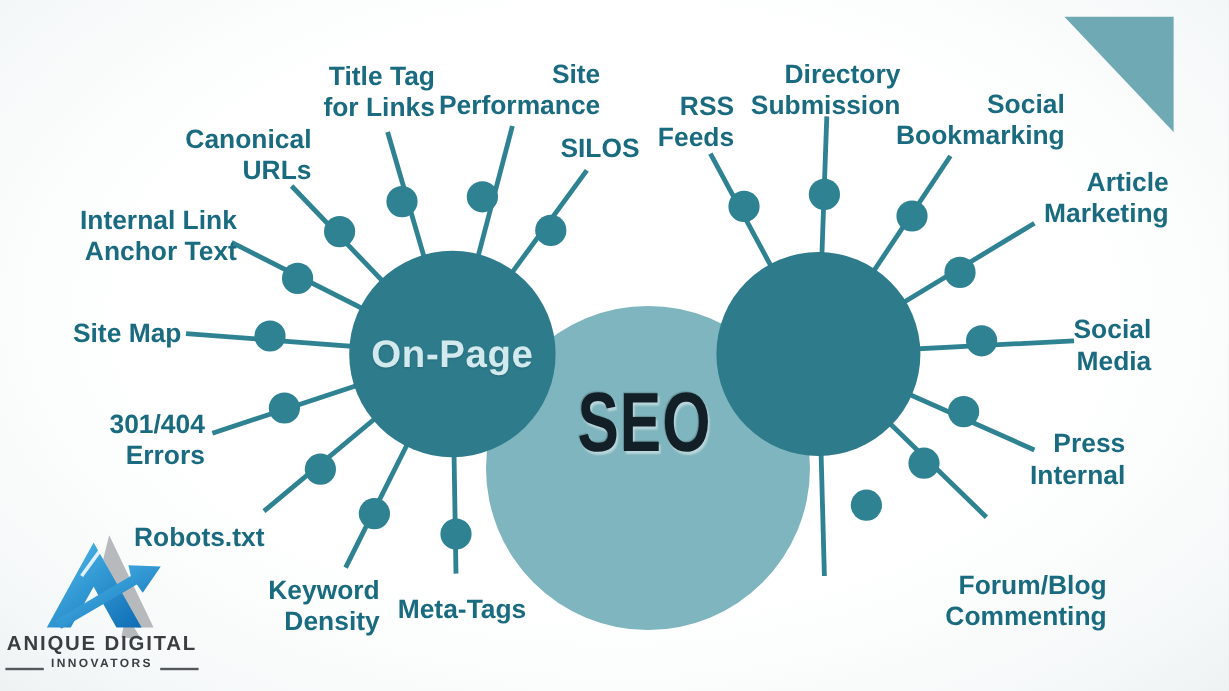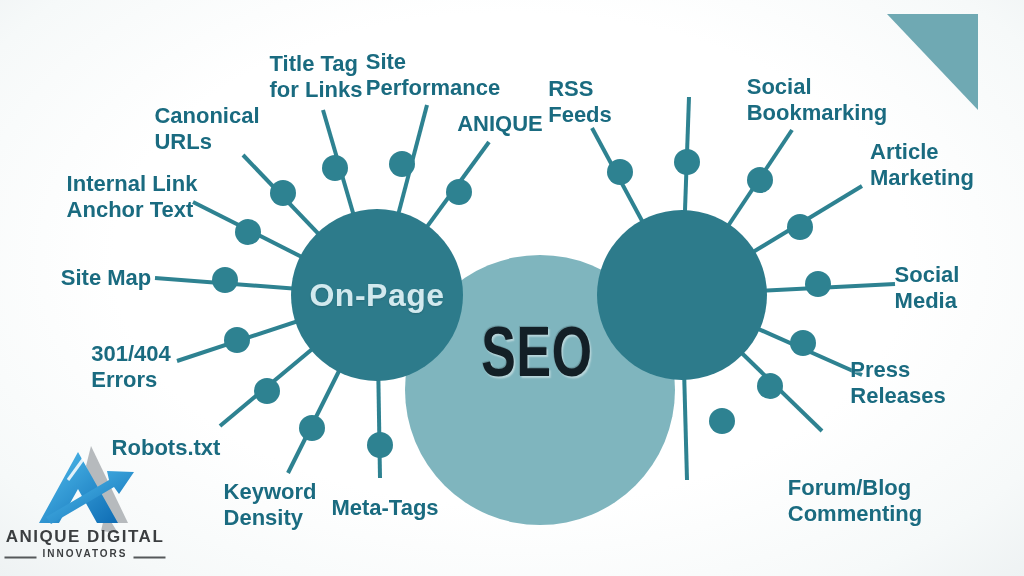--- a/index.html
+++ b/index.html
@@ -5,21 +5,21 @@
   html,body{margin:0;padding:0;}
   body{font-family:"Liberation Sans", sans-serif; background:#e9eced;}
   .stage{
     position:relative; width:1024px; height:576px; overflow:hidden;
     background:radial-gradient(ellipse at 50% 45%, #ffffff 55%, #f6f9f9 85%, #eef2f3 100%);
   }
   .stage svg{position:absolute; left:0; top:0;}
   .label{
     position:absolute; transform:translate(-50%,-50%);
     color:#1a6b80; font-weight:bold; font-size:22px; line-height:1.18;
-    text-align:left; white-space:pre-line; letter-spacing:0px;
+    text-align:right; white-space:pre-line; letter-spacing:0px;
     text-shadow:0 1px 0 rgba(255,255,255,0.6);
   }
   .hub-label{
     position:absolute; transform:translate(-50%,-50%);
     color:#d2e9ee; font-weight:600; font-size:32px; letter-spacing:0.5px;
     text-shadow:0 1px 2px rgba(0,0,0,0.15);
   }
   .seo-title{
     position:absolute; transform:translate(-50%,-50%) scaleX(0.74);
     color:#131f26; font-weight:800; font-size:70px; letter-spacing:1px;
@@ -122,41 +122,43 @@
   <div class="hub-label" style="left:377px; top:295px;">On-Page</div>
 
   <div class="seo-title" style="left:537px; top:352px;">SEO</div>
 
   <div class="label" style="left:207px; top:129px;">Canonical
 URLs</div>
   <div class="label" style="left:316px; top:77px;">Title Tag
 for Links</div>
   <div class="label" style="left:433px; top:75px;">Site
 Performance</div>
-  <div class="label" style="left:500px; top:124px;">ANIQUE</div>
+  <div class="label" style="left:500px; top:124px;">SILOS</div>
   <div class="label" style="left:132px; top:197px;">Internal Link
 Anchor Text</div>
   <div class="label" style="left:106px; top:278px;">Site Map</div>
   <div class="label" style="left:131px; top:367px;">301/404
 Errors</div>
   <div class="label" style="left:166px; top:448px;">Robots.txt</div>
   <div class="label" style="left:270px; top:505px;">Keyword
 Density</div>
   <div class="label" style="left:385px; top:508px;">Meta-Tags</div>
 
   <div class="label" style="left:580px; top:102px;">RSS
 Feeds</div>
+  <div class="label" style="left:688px; top:75px;">Directory
+Submission</div>
   <div class="label" style="left:817px; top:100px;">Social
 Bookmarking</div>
   <div class="label" style="left:922px; top:165px;">Article
 Marketing</div>
   <div class="label" style="left:927px; top:288px;">Social
 Media</div>
   <div class="label" style="left:898px; top:383px;">Press
-Releases</div>
+Internal</div>
   <div class="label" style="left:855px; top:465px;margin-top:36px;">Forum/Blog
 Commenting</div>
 
   <div class="brand-name" style="left:85px; top:537px;">ANIQUE DIGITAL</div>
   <div class="brand-tagline" style="left:85px; top:553px;">
     <span class="rule"></span>
     <span>INNOVATORS</span>
     <span class="rule"></span>
   </div>
 

